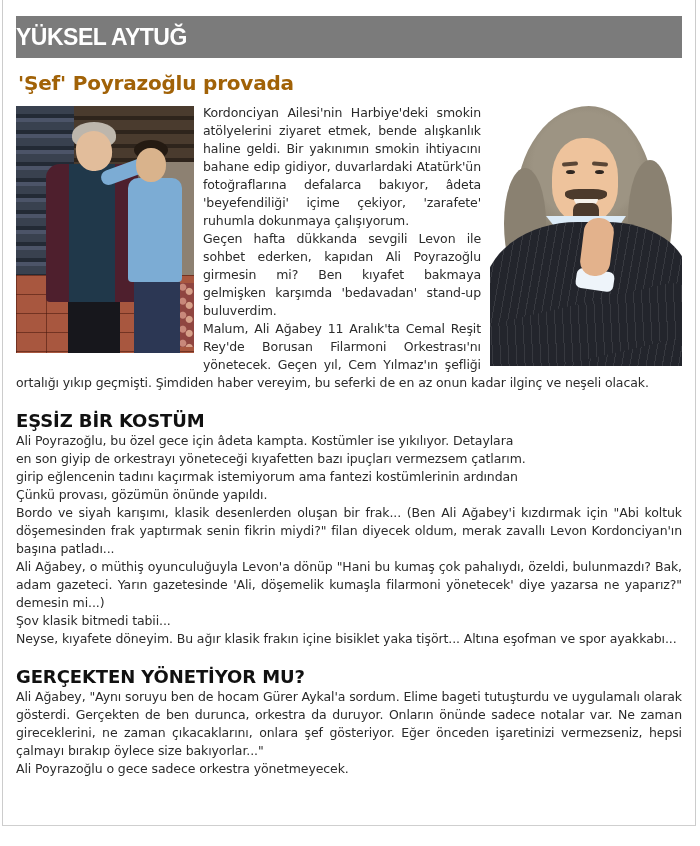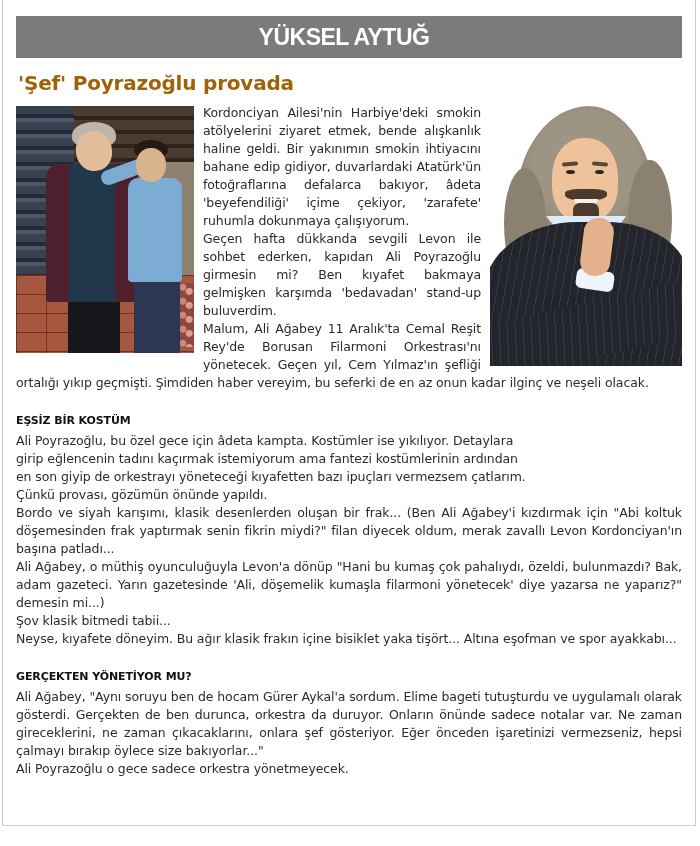--- a/index.html
+++ b/index.html
@@ -4,34 +4,34 @@
 <style>
   html,body{margin:0;padding:0;background:#ffffff;}
   body{width:700px;font-family:"DejaVu Sans","Liberation Sans",sans-serif;}
   .frame{
     margin:0 2px; width:694px; box-sizing:border-box; min-height:826px;
     border-left:1px solid #cccccc; border-right:1px solid #cccccc; border-bottom:1px solid #cfcfcf;
     background:#ffffff; padding:16px 13px 14px;
   }
   .masthead{
     height:42px; background:#7b7b7b;
-    display:flex; align-items:center; justify-content:center;
+    display:flex; align-items:center; justify-content:flex-start;
     padding-right:10px; box-sizing:border-box;
   }
   .masthead-title{
     color:#ffffff; font-size:23px; font-weight:bold; letter-spacing:-0.5px;
     font-family:"Liberation Sans","DejaVu Sans",sans-serif;
   }
   .headline{
     color:#a16207; font-size:20px; font-weight:bold;
     margin:13px 2px 9px; letter-spacing:-0.2px;
   }
   .body-text{font-size:12.5px; line-height:18px; color:#2b2b2b; text-align:justify; letter-spacing:-0.1px;}
   .body-text p{margin:0;}
-  .section-heading{font-size:11px; font-weight:bold; color:#111111; margin:20px 0 2px; clear:both; text-align:left;}
+  .section-heading{font-size:18px; font-weight:bold; color:#111111; margin:20px 0 2px; clear:both; text-align:left;}
   .clearfix::after{content:""; display:block; clear:both;}
 
   
   .photo-left{
     float:left; width:178px; height:247px; margin:2px 9px 4px 0;
     position:relative; overflow:hidden; background:#6b6258;
   }
   .photo-left div{position:absolute;}
   .lp-shelf-top{left:40px;top:0;right:0;height:58px;background:repeating-linear-gradient(180deg,#4a3b2e 0 10px,#2e241c 10px 14px);}
   .lp-wall-right{right:0;top:56px;width:52px;height:120px;background:#8d8172;}
@@ -126,22 +126,22 @@
       <div class="pr-cuff"></div>
       <div class="pr-hand"></div>
     </div>
 
     <p>Kordonciyan Ailesi'nin Harbiye'deki smokin atölyelerini ziyaret etmek, bende alışkanlık haline geldi. Bir yakınımın smokin ihtiyacını bahane edip gidiyor, duvarlardaki Atatürk'ün fotoğraflarına defalarca bakıyor, âdeta 'beyefendiliği' içime çekiyor, 'zarafete' ruhumla dokunmaya çalışıyorum.</p>
     <p>Geçen hafta dükkanda sevgili Levon ile sohbet ederken, kapıdan Ali Poyrazoğlu girmesin mi? Ben kıyafet bakmaya gelmişken karşımda 'bedavadan' stand-up buluverdim.</p>
     <p>Malum, Ali Ağabey 11 Aralık'ta Cemal Reşit Rey'de Borusan Filarmoni Orkestrası'nı yönetecek. Geçen yıl, Cem Yılmaz'ın şefliği ortalığı yıkıp geçmişti. Şimdiden haber vereyim, bu seferki de en az onun kadar ilginç ve neşeli olacak.</p>
 
     <h2 class="section-heading">EŞSİZ BİR KOSTÜM</h2>
     <p>Ali Poyrazoğlu, bu özel gece için âdeta kampta. Kostümler ise yıkılıyor. Detaylara</p>
+    <p>en son giyip de orkestrayı yöneteceği kıyafetten bazı ipuçları vermezsem çatlarım.</p>
     <p>girip eğlencenin tadını kaçırmak istemiyorum ama fantezi kostümlerinin ardından</p>
-    <p>en son giyip de orkestrayı yöneteceği kıyafetten bazı ipuçları vermezsem çatlarım.</p>
     <p>Çünkü provası, gözümün önünde yapıldı.</p>
     <p>Bordo ve siyah karışımı, klasik desenlerden oluşan bir frak... (Ben Ali Ağabey'i kızdırmak için "Abi koltuk döşemesinden frak yaptırmak senin fikrin miydi?" filan diyecek oldum, merak zavallı Levon Kordonciyan'ın başına patladı...</p>
     <p>Ali Ağabey, o müthiş oyunculuğuyla Levon'a dönüp "Hani bu kumaş çok pahalıydı, özeldi, bulunmazdı? Bak, adam gazeteci. Yarın gazetesinde 'Ali, döşemelik kumaşla filarmoni yönetecek' diye yazarsa ne yaparız?" demesin mi...)</p>
     <p>Şov klasik bitmedi tabii...</p>
     <p>Neyse, kıyafete döneyim. Bu ağır klasik frakın içine bisiklet yaka tişört... Altına eşofman ve spor ayakkabı...</p>
 
     <h2 class="section-heading">GERÇEKTEN YÖNETİYOR MU?</h2>
     <p>Ali Ağabey, "Aynı soruyu ben de hocam Gürer Aykal'a sordum. Elime bageti tutuşturdu ve uygulamalı olarak gösterdi. Gerçekten de ben durunca, orkestra da duruyor. Onların önünde sadece notalar var. Ne zaman gireceklerini, ne zaman çıkacaklarını, onlara şef gösteriyor. Eğer önceden işaretinizi vermezseniz, hepsi çalmayı bırakıp öylece size bakıyorlar..."</p>
     <p>Ali Poyrazoğlu o gece sadece orkestra yönetmeyecek.</p>
 

